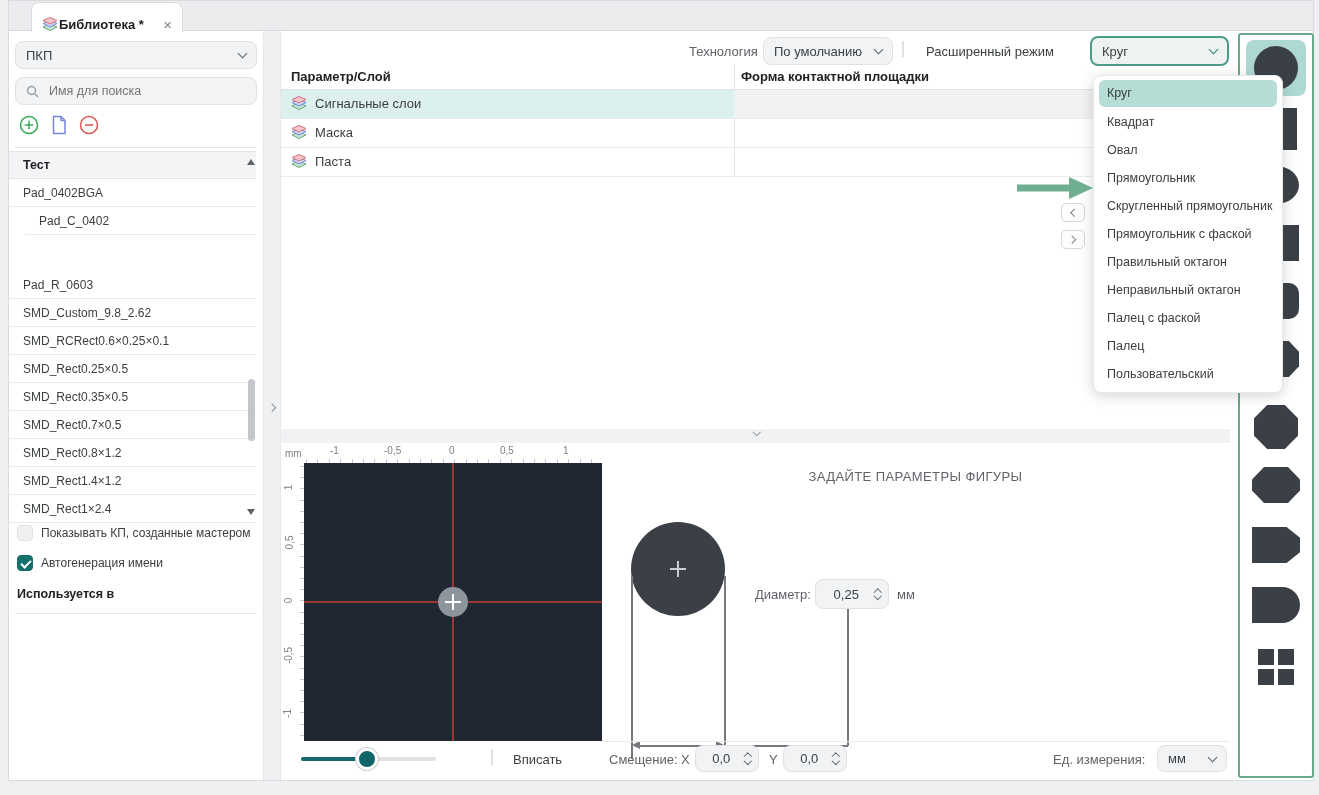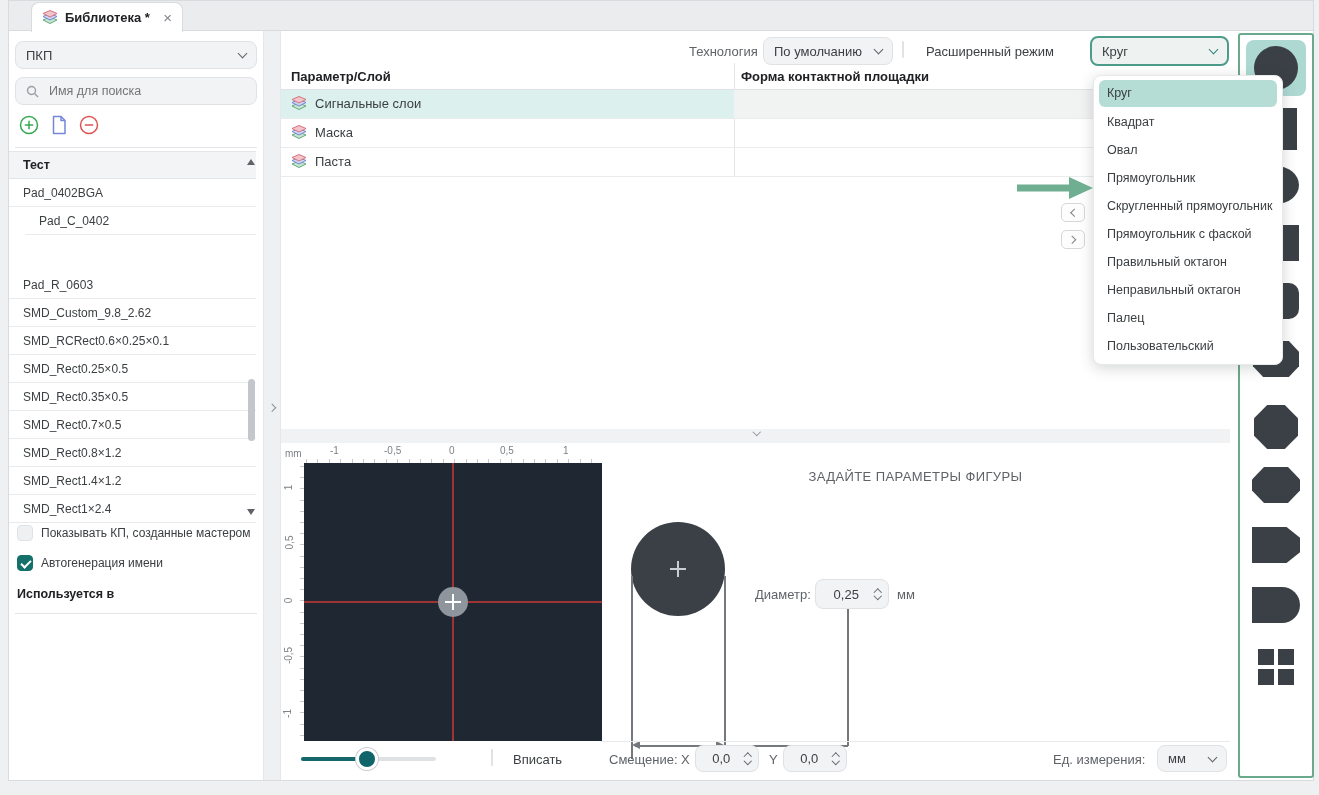--- a/index.html
+++ b/index.html
@@ -5,21 +5,21 @@
   html,body{margin:0;padding:0;background:#eef0f2;font-family:"Liberation Sans",sans-serif;
     -webkit-font-smoothing:antialiased;}
   .stage{position:relative;width:1319px;height:795px;background:#eef0f2;overflow:hidden;
     font-size:13px;color:#3c4043;}
 
   
   .tabstrip{position:absolute;left:8px;top:0;width:1306px;height:30px;background:#eaecee;
     border:1px solid #d9dbde;border-bottom:none;box-sizing:border-box;}
   .tab{position:absolute;left:22px;top:1px;width:152px;height:30px;background:#fff;
     border:1px solid #d9dbde;border-bottom:none;border-radius:8px 8px 0 0;z-index:6;
-    display:flex;align-items:center;gap:7px;padding:0 10px;box-sizing:border-box;}
+    display:flex;align-items:flex-end;gap:1px;padding:0 10px;box-sizing:border-box;}
   .tab-title{font-weight:bold;color:#202124;font-size:13px;white-space:nowrap;}
   .tab-close{margin-left:auto;color:#80868b;font-size:15px;line-height:1;cursor:default;}
 
   
   .body{position:absolute;left:8px;top:30px;width:1306px;height:751px;background:#fff;
     border:1px solid #d9dbde;box-sizing:border-box;}
   .abs{position:absolute;}
 
   
   .sel{display:flex;align-items:center;background:#f1f3f4;border:1px solid #e0e2e5;
@@ -386,20 +386,21 @@
     
     <div class="popup abs" style="left:1084px;top:44px;width:190px;">
       <div class="opt selected">Круг</div>
       <div class="opt">Квадрат</div>
       <div class="opt">Овал</div>
       <div class="opt">Прямоугольник</div>
       <div class="opt">Скругленный прямоугольник</div>
       <div class="opt">Прямоугольник с фаской</div>
       <div class="opt">Правильный октагон</div>
       <div class="opt">Неправильный октагон</div>
+      <div class="opt">Палец с фаской</div>
       <div class="opt">Палец</div>
       <div class="opt">Пользовательский</div>
     </div>
 
     
     <svg class="abs" style="left:1008px;top:146px;z-index:60;" width="76" height="22" viewBox="0 0 76 22">
       <rect x="0" y="7.5" width="52" height="7" fill="#6fae90"></rect>
       <polygon points="52,0 76,11 52,22" fill="#6fae90"></polygon>
     </svg>
 

